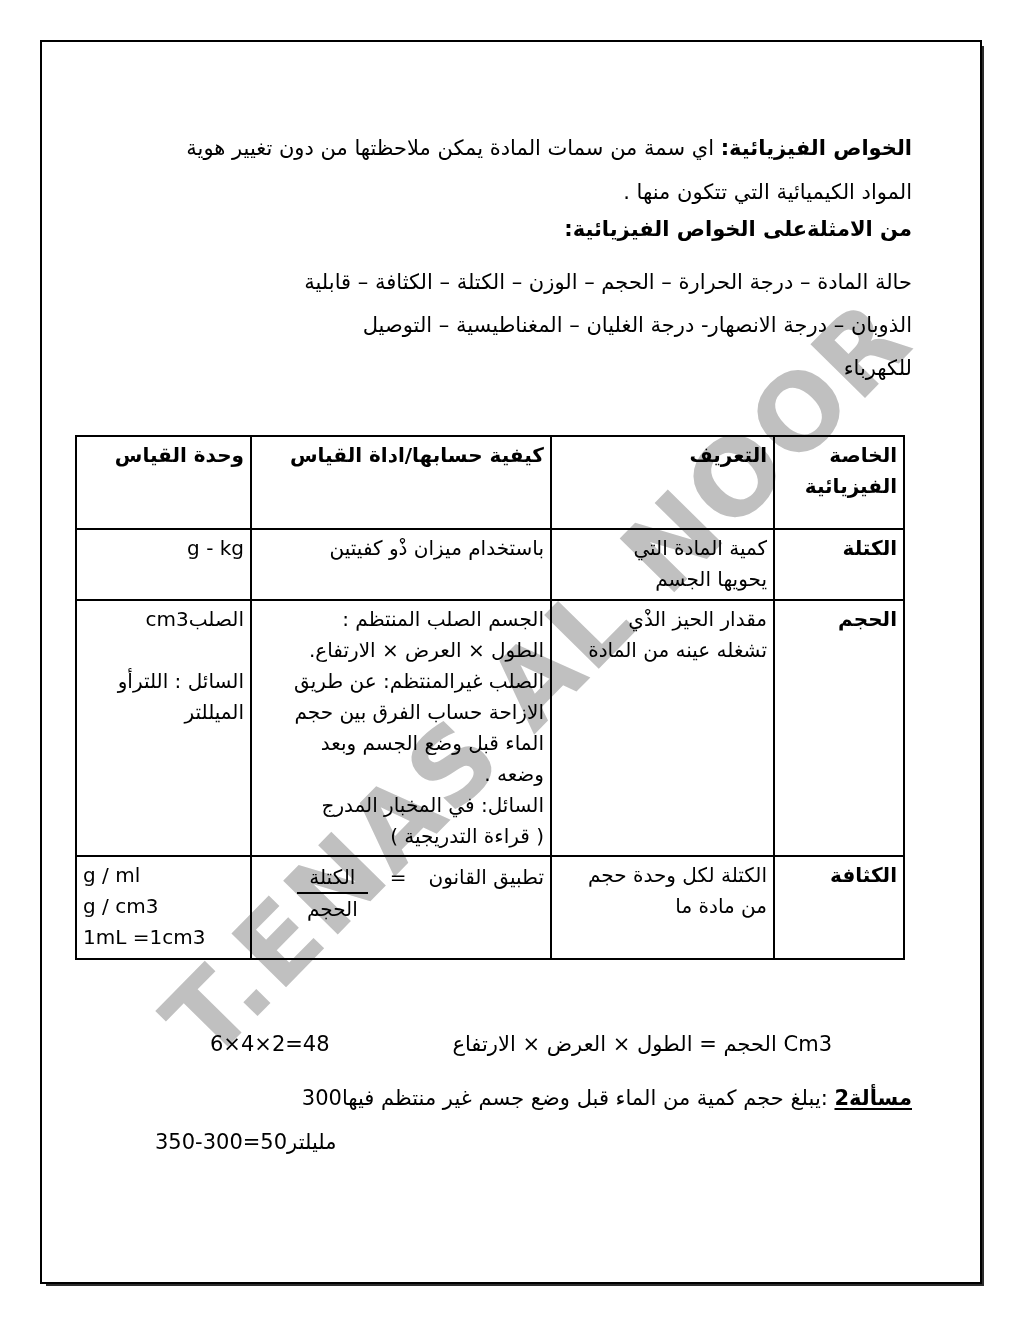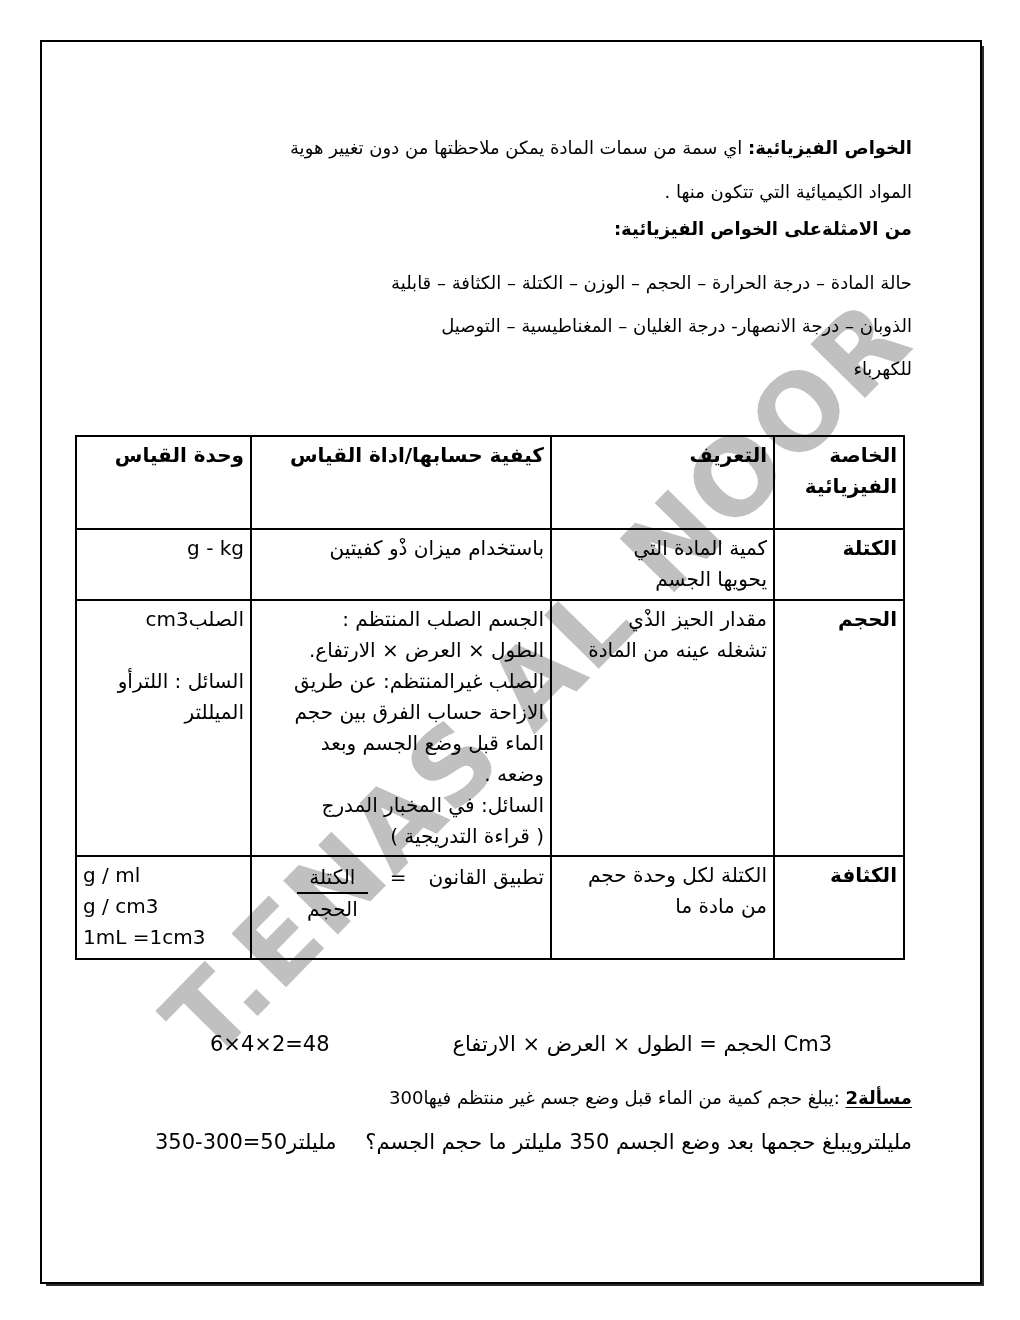--- a/index.html
+++ b/index.html
@@ -19,21 +19,21 @@
     display:flex;align-items:center;justify-content:center;
     pointer-events:none;overflow:hidden;
   }
   .watermark span{
     transform:translate(26px,18px) rotate(-45.5deg);
     font-size:105px;font-weight:bold;letter-spacing:2px;
     color:#bdbdbd;white-space:nowrap;opacity:.95;
   }
   .abs{position:absolute;z-index:1;}
   .ar{direction:rtl;text-align:right;unicode-bidi:embed;}
-  .para{font-size:18px;line-height:44px;}
+  .para{font-size:21px;line-height:44px;}
   .b{font-weight:bold;}
   .u{text-decoration:underline;text-underline-offset:3px;}
 
   
   table.props{
     border-collapse:collapse;table-layout:fixed;direction:rtl;
     width:828px;background:transparent;
   }
   table.props th,table.props td{
     border:2px solid #000;vertical-align:top;
@@ -159,17 +159,16 @@
 
   <div class="abs formula-line" style="top:980px;">
     <span class="vol-formula">Cm3 الحجم = الطول × العرض × الارتفاع</span>
     <span class="vol-result">6×4×2=48</span>
   </div>
 
   <div class="abs ar para" style="top:1034px;right:68px;white-space:nowrap;">
     <span class="b u">مسألة2</span><span> :يبلغ حجم كمية من الماء قبل وضع جسم غير منتظم فيها300</span>
   </div>
   <div class="abs formula-line" style="top:1078px;">
-    <span class="p2l2-main">مليلترويبلغ حجمها بعد وضع الجسم 350 مليلتر ما حجم الجسم؟</span>
     <span class="p2l2-answer"><span>مليلتر</span><span dir="ltr">350-300=50</span></span>
   </div>
 
 </div>
 
 </body></html>

